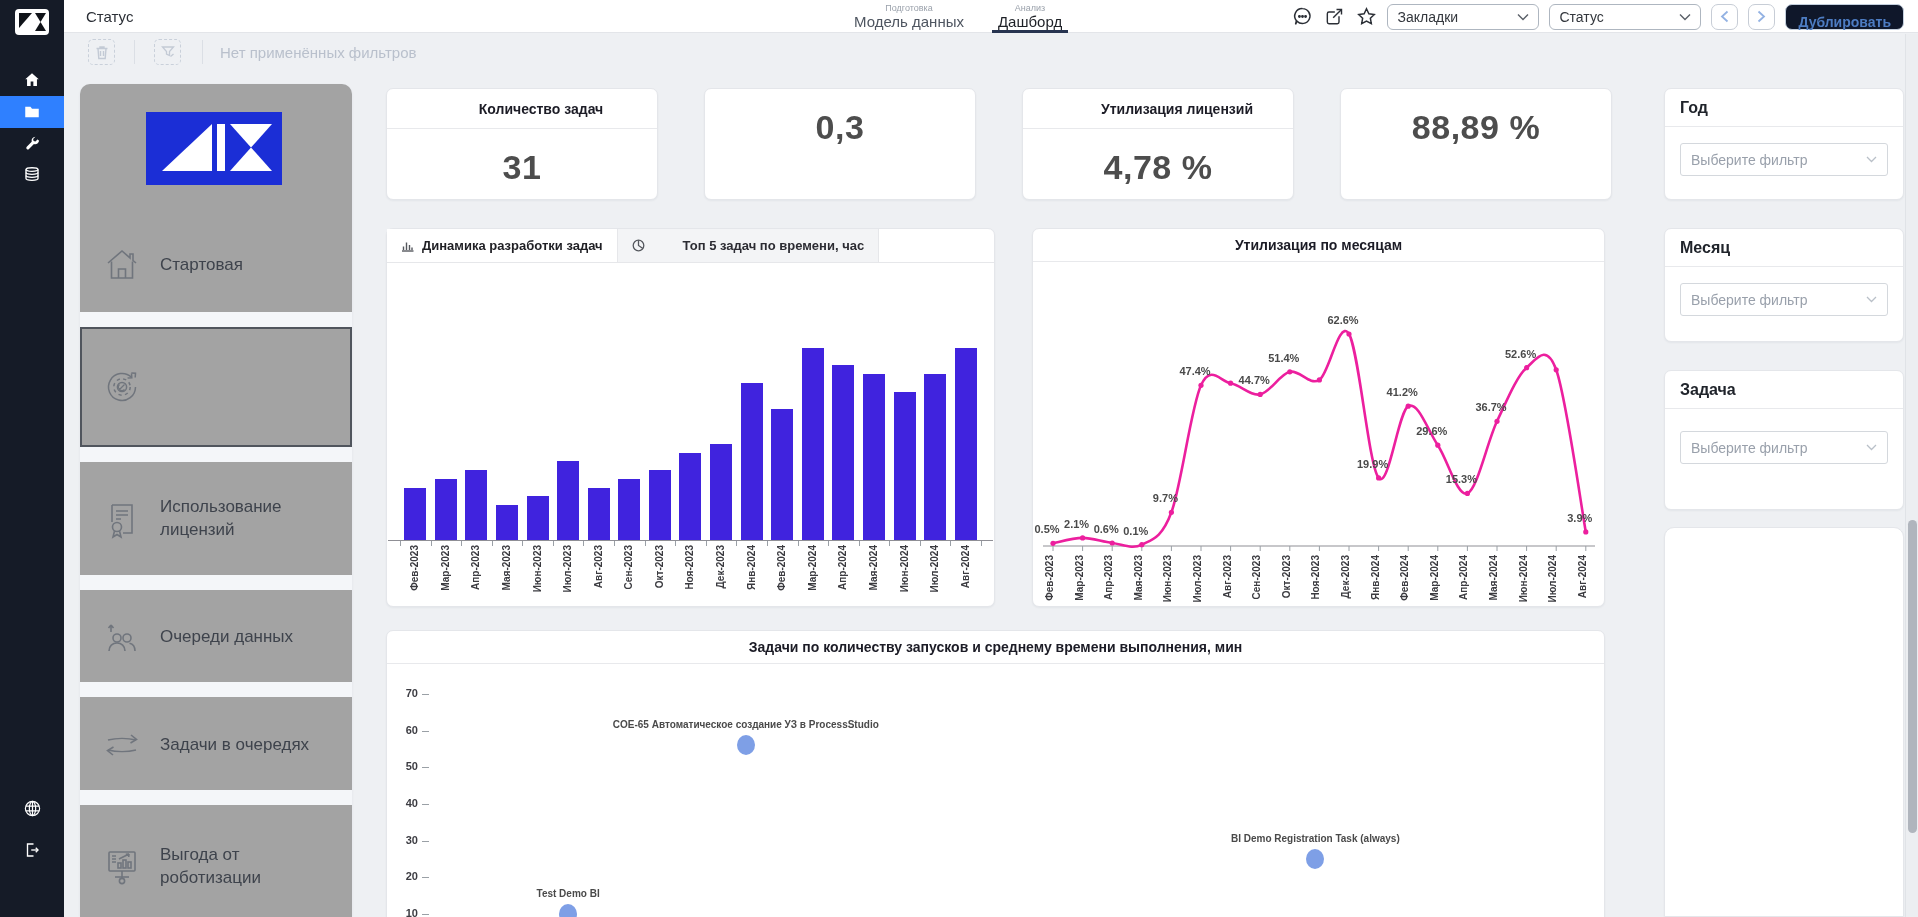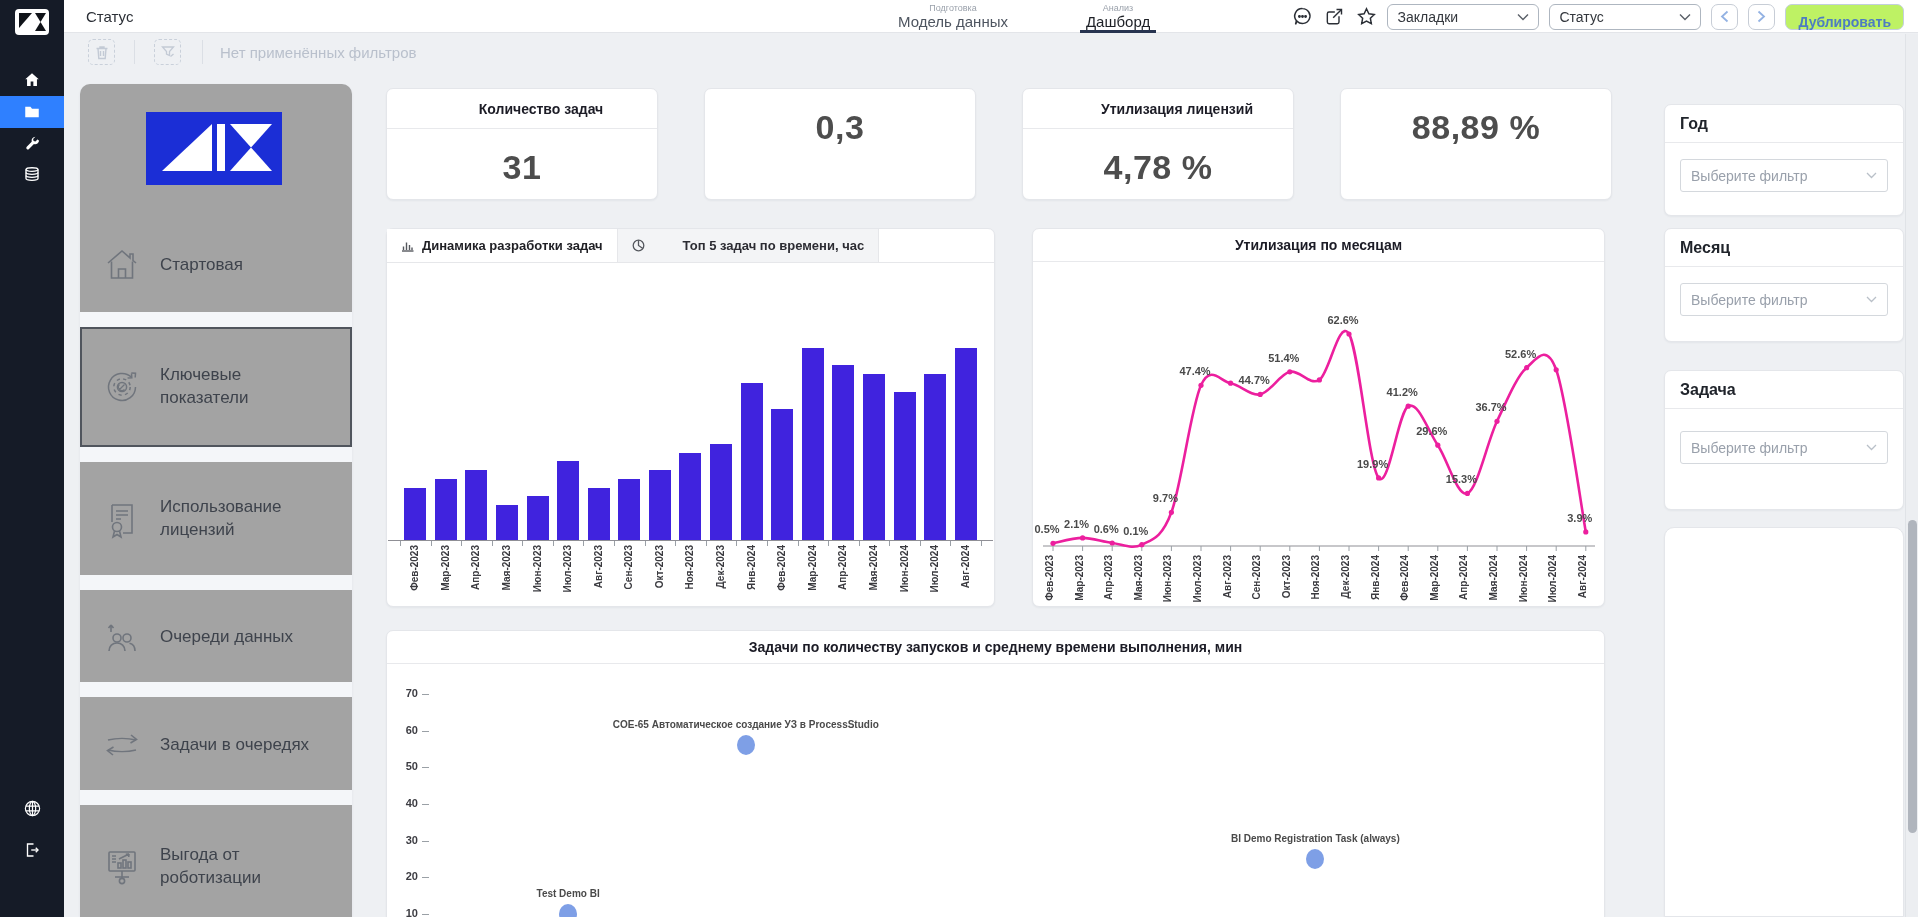--- a/index.html
+++ b/index.html
@@ -4,31 +4,31 @@
 <style>
   * { margin:0; padding:0; box-sizing:border-box; }
   html,body { width:1918px; height:917px; overflow:hidden; }
   body { font-family:"Liberation Sans", sans-serif; background:#eef0f3; position:relative; }
   .screen { position:absolute; inset:0; width:1918px; height:917px; overflow:hidden; }
 
   
   .header { position:absolute; left:64px; top:0; width:1854px; height:33px; background:#fff; border-bottom:1px solid #e3e5e9; z-index:5; }
   .page-title { position:absolute; left:22px; top:8px; font-size:15px; color:#2b2f36; }
   .tabs { position:absolute; left:790px; top:0; height:33px; display:flex; gap:34px; }
-  .tabgroup { position:relative; text-align:center; padding-top:3px;margin-left:44px; }
+  .tabgroup { position:relative; text-align:center; padding-top:3px; }
   .tab-caption { font-size:9px; color:#9aa1ab; }
   .tab-label { font-size:15px; color:#4e5560; margin-top:0px; cursor:pointer; }
   .tabgroup.active .tab-label { color:#1d2026; }
   .tabgroup.active .underline { position:absolute; left:-6px; right:-6px; bottom:0; height:3px; background:#273450; }
   .hdr-right { position:absolute; right:14px; top:0; height:33px; display:flex; align-items:center; gap:10px; }
   .hdr-icon { width:22px; height:22px; display:flex; align-items:center; justify-content:center; cursor:pointer; }
   .hdr-select { width:152px; height:26px; border:1px solid #aeb6c0; border-radius:6px; display:flex; align-items:center; justify-content:space-between; padding:0 9px; background:#fff; cursor:pointer; }
   .hdr-select span { font-size:14px; color:#33373d; }
   .nav-btn { width:27px; height:26px; border:1px solid #c7cdd6; border-radius:7px; background:#fff; display:flex; align-items:center; justify-content:center; cursor:pointer; }
-  .dup-btn { height:26px; padding:9px 12px; border:1px solid #c3cfdd; border-radius:7px; background:#bef264; font-size:14px; font-weight:700; color:#4d7cc2; cursor:pointer; }
+  .dup-btn { height:26px; padding:9px 12px; border:1px solid #c3cfdd; border-radius:7px; background:#0f172a; font-size:14px; font-weight:700; color:#4d7cc2; cursor:pointer; }
 
   
   .filterbar { position:absolute; left:64px; top:34px; width:1854px; height:36px; display:flex; align-items:center; }
   .dash-box { width:27px; height:26px; border:1px dashed #c9d0da; border-radius:5px; display:flex; align-items:center; justify-content:center; cursor:pointer; }
   .fb-sep { width:1px; height:24px; background:#dbdfe5; }
   .fb-text { font-size:15px; color:#b9c0cc; }
 
   
   .rail { position:absolute; left:0; top:0; width:64px; height:917px; background:#151b27; z-index:6; }
   .rail-logo { position:absolute; left:15px; top:9px; }
@@ -248,21 +248,20 @@
       <span class="micon">
         <svg width="40" height="40" viewBox="0 0 40 40" fill="none" stroke="#70757d" stroke-width="1.5">
           <path d="M33.5 20a13.5 13.5 0 1 1-4-9.6"></path>
             <path d="M29.5 6.5l.3 4.2-4.2.3"></path>
           <path d="M6.8 29.5l-.3 4.2 4.2.3" transform="rotate(180 20 20)"></path>
           <circle cx="20" cy="20" r="8.2" stroke-dasharray="3.2 3.4"></circle>
           <circle cx="20" cy="20" r="4.6"></circle>
             <path d="M17.5 22.5l5-5M22.5 22.5a3 3 0 0 1-5-5" stroke-width="1.2"></path>
         </svg>
       </span>
-      <span class="mlabel">Ключевые показатели</span>
     </div>
 
     <div class="menu-item" style="top:378px;height:113px">
       <span class="micon">
         <svg width="38" height="40" viewBox="0 0 38 40" fill="none" stroke="#70757d" stroke-width="1.6">
           <path d="M9 6h20v28h-9"></path>
             <path d="M9 6v17"></path>
             <path d="M13 12h12M13 16h12M13 20h5"></path>
           <circle cx="14" cy="28" r="4.5"></circle>
             <path d="M11.5 32l-1.5 6 4-2.5 4 2.5-1.5-6"></path>
@@ -550,21 +549,21 @@
         <div class="ytick-dash" style="left: 34px; top: 250px;"></div>
         <div class="dot-label" style="left: 357.798px; top: 55.3333px;">COE-65 Автоматическое создание УЗ в ProcessStudio</div>
         <div class="dot" style="width: 18px; height: 20px; left: 348.798px; top: 71.3333px; background: rgb(126, 159, 230);"></div>
         <div class="dot-label" style="left: 927.354px; top: 169px;">BI Demo Registration Task (always)</div>
         <div class="dot" style="width: 18px; height: 20px; left: 918.354px; top: 185px; background: rgb(126, 159, 230);"></div>
         <div class="dot-label" style="left: 180.116px; top: 224px;">Test Demo BI</div>
         <div class="dot" style="width: 18px; height: 20px; left: 171.116px; top: 240px; background: rgb(126, 159, 230);"></div>
       </div>
   </div>
 
-  <div class="card" style="left:1664px;top:104px;width:240px;height:112px">
+  <div class="card" style="left:1664px;top:88px;width:240px;height:112px">
     <div class="filter-title">Год</div>
     <div class="filter-body">
       <div class="filter-select">
         <span>Выберите фильтр</span>
         <svg width="11" height="7" viewBox="0 0 11 7" fill="none" stroke="#b9c0c8" stroke-width="1.3">
             <path d="M1 1l4.5 4.5L10 1"></path>
           </svg>
       </div>
     </div>
   </div>

